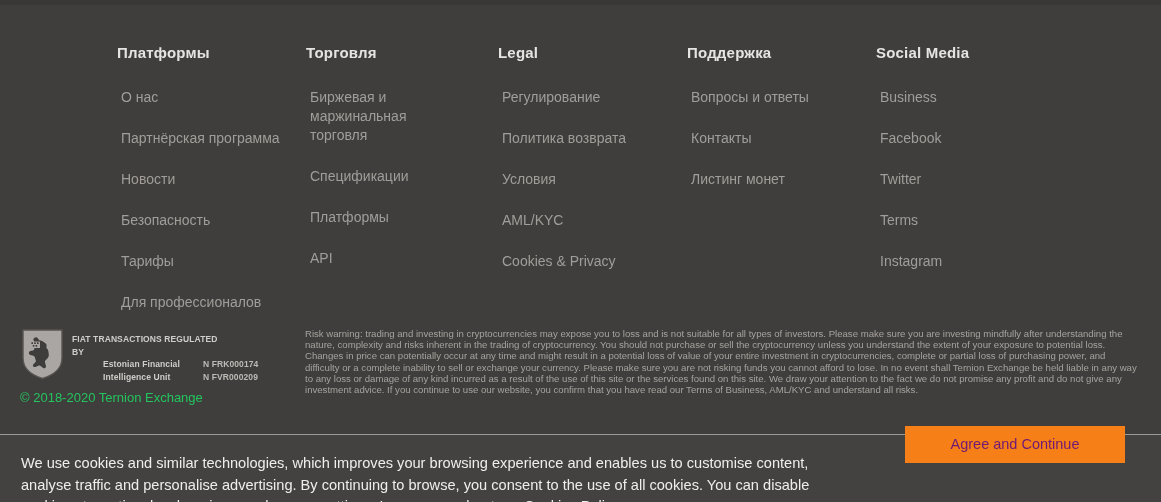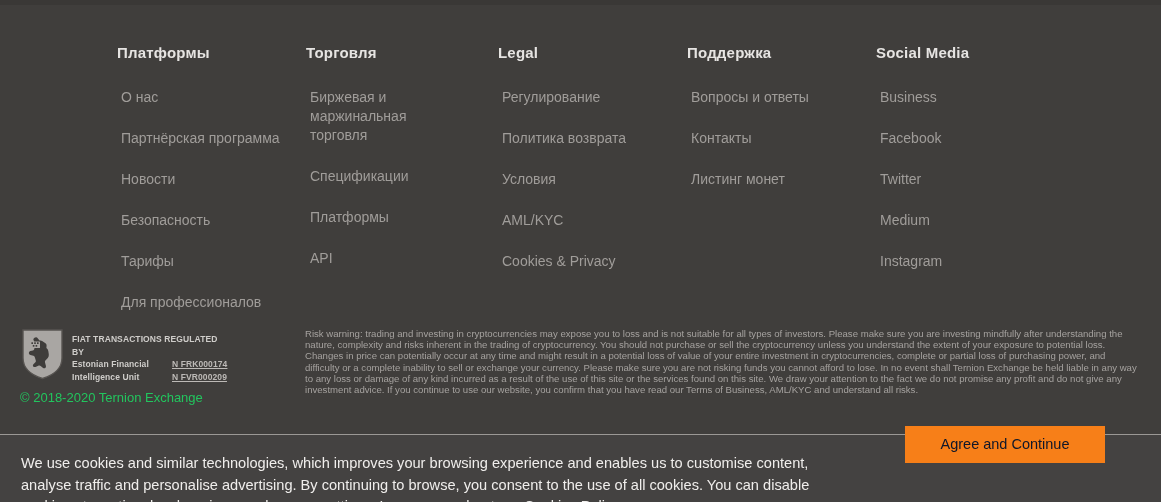--- a/index.html
+++ b/index.html
@@ -95,23 +95,24 @@
     padding-top: 5px;
     font-size: 8.5px;
     line-height: 12.5px;
     color: #cfcdca;
     font-weight: bold;
     letter-spacing: .1px;
     white-space: nowrap;
   }
   .badge-row {
     display: flex;
+    margin-left: 31px;
   }
   .badge-label { width: 100px; }
-  .badge-code { color: #bdbab7; text-decoration: underline; }
+  .badge-code { color: #bdbab7; }
 
   .copyright {
     position: absolute;
     left: 20px;
     top: 390px;
     font-size: 13px;
     color: #22c55e;
     white-space: nowrap;
   }
 
@@ -149,24 +150,24 @@
     color: #f0eeec;
   }
   .cookie-text a {
     color: #f0eeec;
     text-decoration: underline;
   }
   .agree-button {
     position: absolute;
     left: 905px;
     top: 426px;
-    width: 200px;
+    width: 220px;
     height: 37px;
     background: #f77f18;
-    color: #0f172a;
+    color: #701a75;
     border: none;
     font-family: "Liberation Sans", sans-serif;
     font-size: 14.5px;
     cursor: pointer;
     padding: 0;
     line-height: 37px;
     text-align: center;
   }
 </style>
 </head>
@@ -219,21 +220,21 @@
         <li><a href="#">Листинг монет</a></li>
       </ul>
     </div>
 
     <div class="col col-4">
       <div class="col-title">Social Media</div>
       <ul class="col-links">
         <li><a href="#">Business</a></li>
         <li><a href="#">Facebook</a></li>
         <li><a href="#">Twitter</a></li>
-        <li><a href="#">Medium</a></li>
+        <li><a href="#">Terms</a></li>
         <li><a href="#">Instagram</a></li>
       </ul>
     </div>
 
   </div>
 
   <div class="badge-block">
     <svg class="shield" viewBox="0 0 43 52" aria-hidden="true">
       <path d="M2 2 H41 V30 C41 42 30 48 21.5 50.5 C13 48 2 42 2 30 Z" fill="#a9a6a3" stroke="#575451" stroke-width="1.4"></path>
       <g fill="#3f3d3b">

